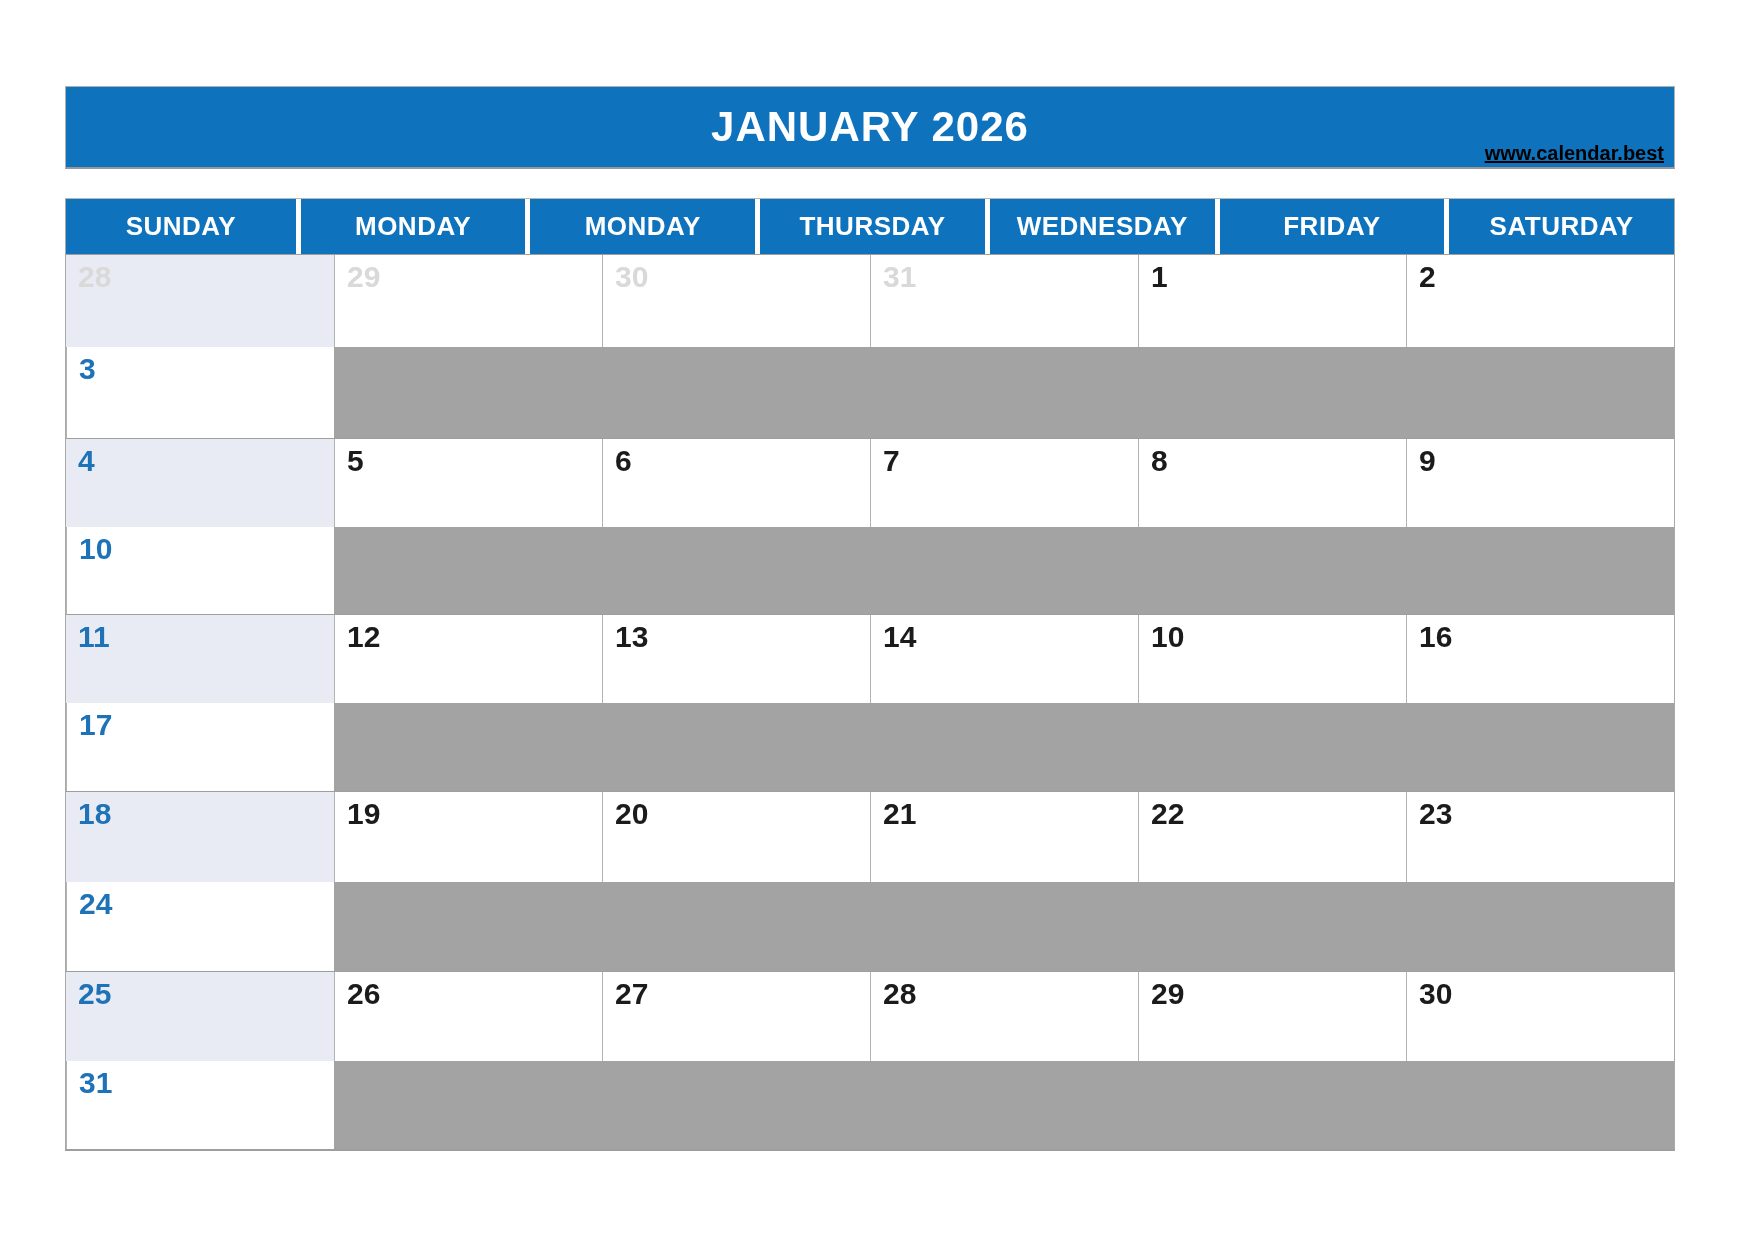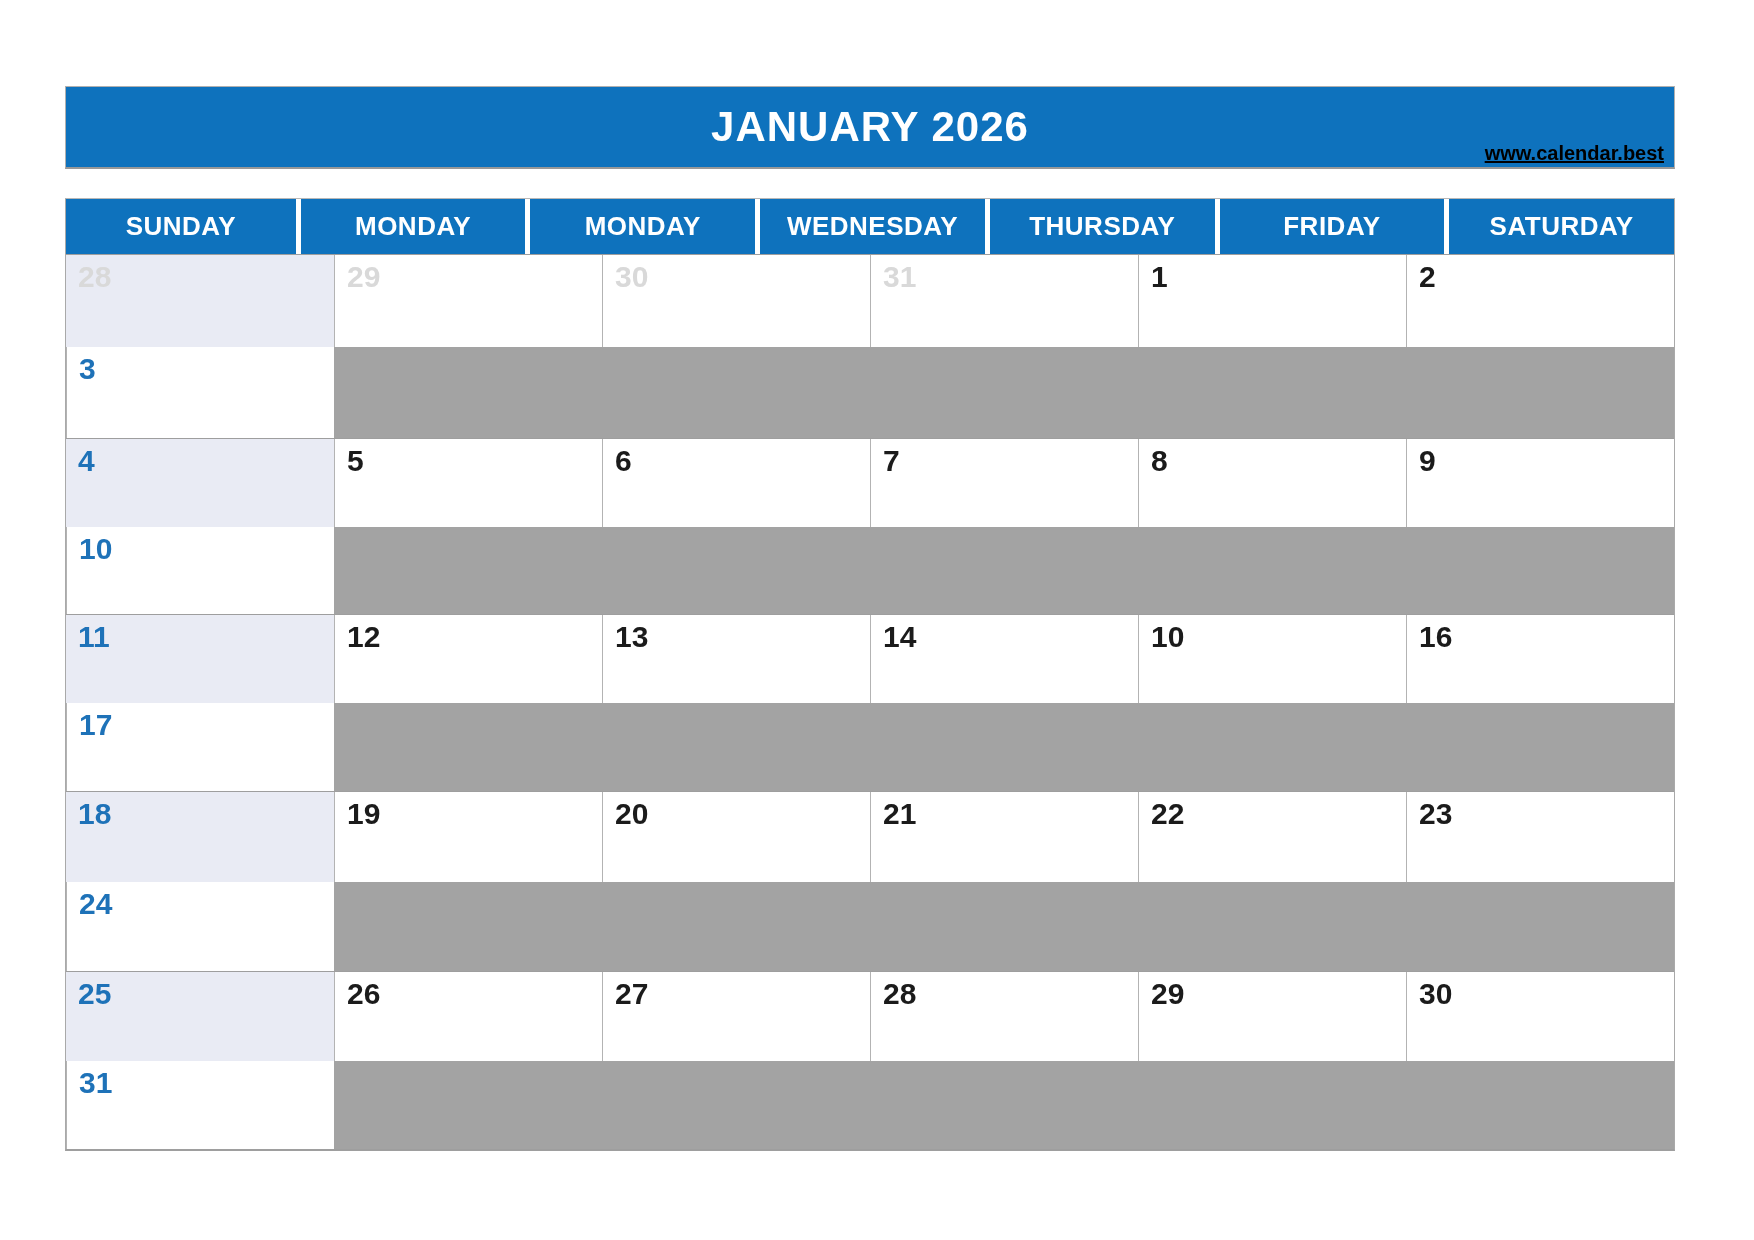--- a/index.html
+++ b/index.html
@@ -76,22 +76,22 @@
 <div class="title-bar">
   <div class="title-text">JANUARY 2026</div>
   <a class="site-link">www.calendar.best</a>
 </div>
 
 <div class="calendar">
   <div class="weekday-row" id="weekday-row">
       <div class="weekday-cell">SUNDAY</div>
       <div class="weekday-cell">MONDAY</div>
       <div class="weekday-cell">MONDAY</div>
+      <div class="weekday-cell">THURSDAY</div>
       <div class="weekday-cell">WEDNESDAY</div>
-      <div class="weekday-cell">THURSDAY</div>
       <div class="weekday-cell">FRIDAY</div>
       <div class="weekday-cell">SATURDAY</div>
     </div>
   <div id="weeks-container">
       <div class="week">
         <div class="day-cell prev">28</div>
         <div class="day-cell prev">29</div>
         <div class="day-cell prev">30</div>
         <div class="day-cell prev">31</div>
         <div class="day-cell current">1</div>

